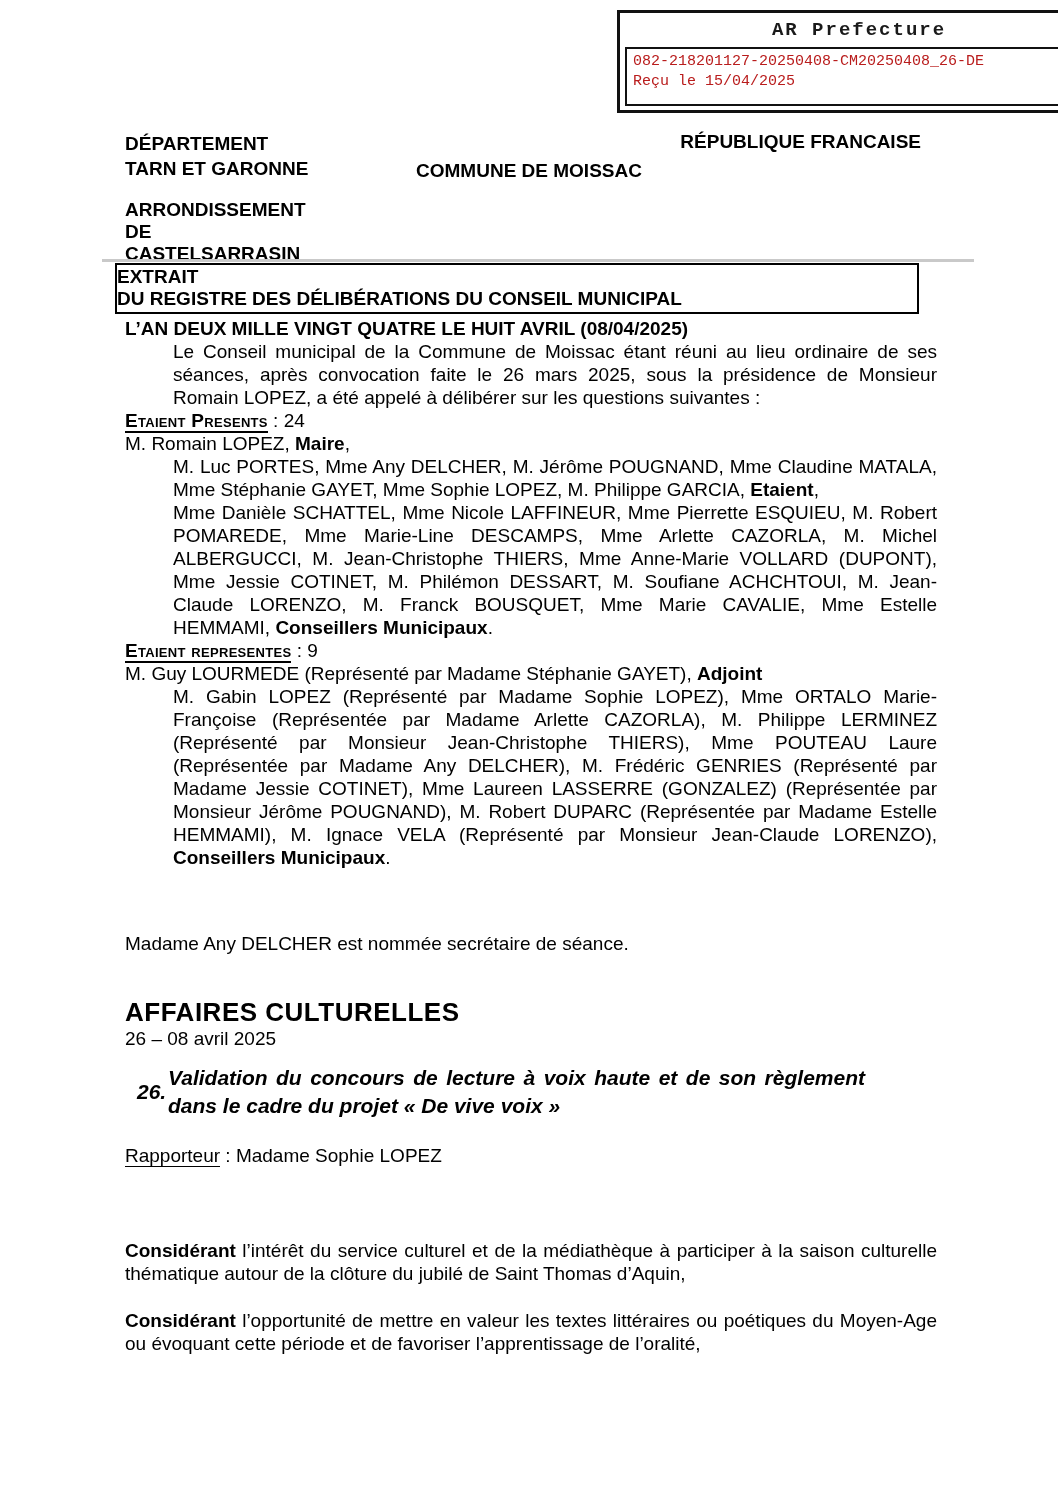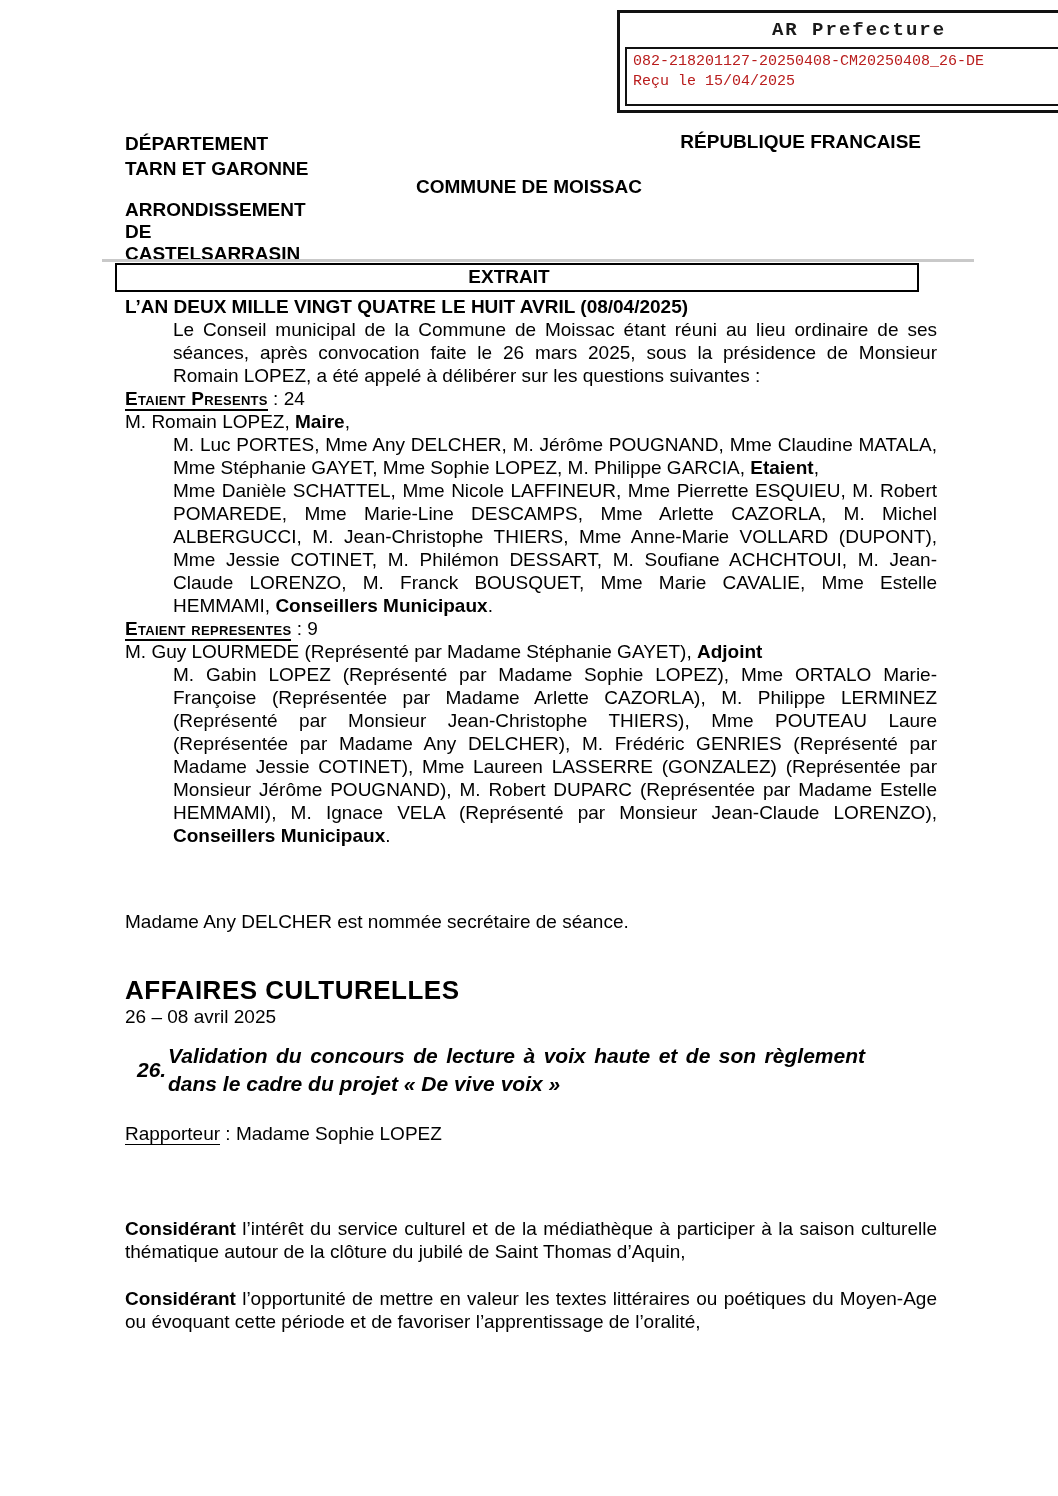--- a/index.html
+++ b/index.html
@@ -46,21 +46,21 @@
   
   .dept {
     position: absolute; left: 125px; top: 131px;
     font-weight: bold; font-size: 19px; line-height: 25px;
   }
   .republic {
     position: absolute; right: 137px; top: 131px;
     font-weight: bold; font-size: 19px;
   }
   .commune {
-    position: absolute; left: 0; right: 0; top: 176px;
+    position: absolute; left: 0; right: 0; top: 160px;
     text-align: center; font-weight: bold; font-size: 19px;
   }
   .arrond {
     position: absolute; left: 125px; top: 199px; width: 205px;
     text-align: left; font-weight: bold; font-size: 19px; line-height: 22px;
   }
 
   .scan-line {
     position: absolute; left: 102px; top: 259px; width: 872px; height: 3px;
     background: #c9c9c9;
@@ -69,21 +69,20 @@
   
   .bodycol {
     position: absolute; left: 125px; top: 263px; width: 812px;
     font-size: 19px; line-height: 23px;
   }
   .extract-box {
     margin-left: -10px;
     width: 804px;
     box-sizing: border-box;
     border: 2px solid #000;
-    text-align: center;
     font-weight: bold;
     padding: 1px 16px 2px 0;
     line-height: 22px;
     background: #fff;
   }
   .bold { font-weight: bold; }
   .date-line { font-weight: bold; margin-top: 3px; }
   .jpara { text-align: justify; margin-left: 48px; }
   .sc-hdr {
     font-variant: small-caps;
@@ -145,20 +144,21 @@
     <div>DE</div>
     <div>CASTELSARRASIN</div>
   </div>
 
   <div class="scan-line"></div>
 
   <div class="bodycol">
 
     <div class="extract-box">
       <div>EXTRAIT</div>
+      <div>DU REGISTRE DES DÉLIBÉRATIONS DU CONSEIL MUNICIPAL</div>
     </div>
 
     <div class="date-line">L’AN DEUX MILLE VINGT QUATRE LE HUIT AVRIL (08/04/2025)</div>
 
     <div class="jpara">Le Conseil municipal de la Commune de Moissac étant réuni au lieu ordinaire de ses séances, après convocation faite le 26 mars 2025, sous la présidence de Monsieur Romain LOPEZ, a été appelé à délibérer sur les questions suivantes :</div>
 
     <div><span class="sc-hdr">Etaient Presents</span><span> : 24</span></div>
 
     <div><span>M. Romain LOPEZ, </span><span class="bold">Maire</span><span>,</span></div>
 

